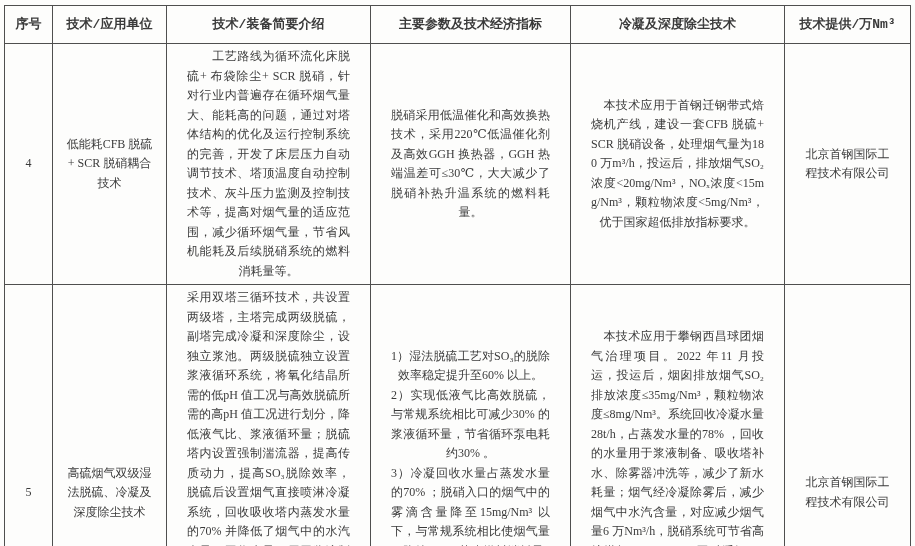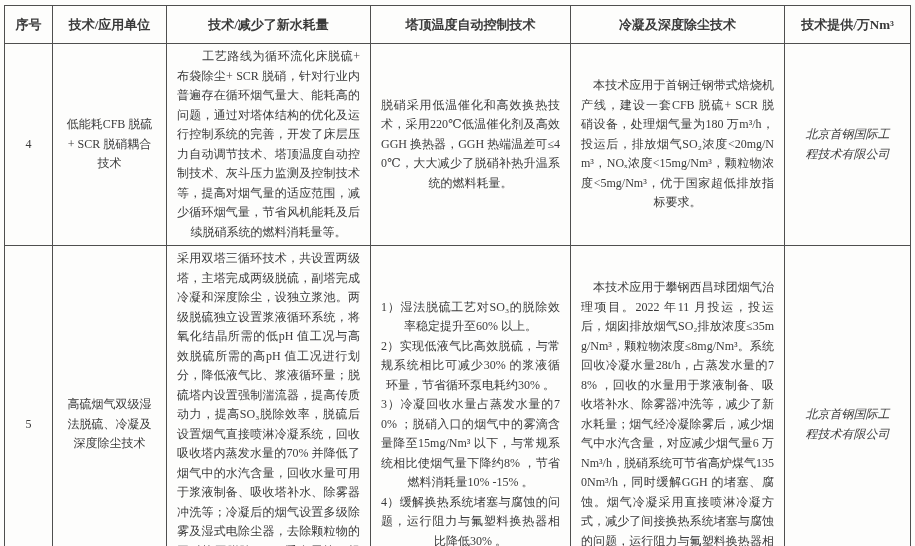--- a/index.html
+++ b/index.html
@@ -30,57 +30,58 @@
     box-sizing: border-box;
     word-break: break-all;
     overflow-wrap: anywhere;
   }
   th {
     font-weight: bold;
     font-size: 13px;
     height: 38px;
     text-align: center;
     padding: 2px 4px;
+    font-family: Liberation Mono, monospace;
   }
-  td { padding: 3px 10px; }
+  td { padding: 3px 20px; }
   .c-index   { text-align: center; }
   .c-name    { text-align: center; padding: 3px 12px; }
   .c-para    { text-align: justify; text-align-last: center; text-justify: inter-ideograph; }
   .c-prelist { white-space: pre-line; }
-  .c-provider{ text-align: center; padding: 3px 20px; font-style: italic; }
+  .c-provider{ text-align: center; padding: 3px 20px; }
 </style>
 </head>
 <body>
 
 <div class="page">
   <table class="tech-table">
     <colgroup>
       <col style="width:48px">
       <col style="width:114px">
       <col style="width:204px">
       <col style="width:200px">
       <col style="width:214px">
       <col style="width:126px">
     </colgroup>
     <thead>
       <tr>
         <th>序号</th>
         <th>技术/应用单位</th>
-        <th>技术/减少了新水耗量</th>
-        <th>塔顶温度自动控制技术</th>
+        <th>技术/装备简要介绍</th>
+        <th>主要参数及技术经济指标</th>
         <th>冷凝及深度除尘技术</th>
         <th>技术提供/万Nm³</th>
       </tr>
     </thead>
     <tbody>
       <tr>
         <td class="c-index">4</td>
         <td class="c-name">低能耗CFB 脱硫+ SCR 脱硝耦合技术</td>
         <td class="c-para">　　工艺路线为循环流化床脱硫+ 布袋除尘+ SCR 脱硝，针对行业内普遍存在循环烟气量大、能耗高的问题，通过对塔体结构的优化及运行控制系统的完善，开发了床层压力自动调节技术、塔顶温度自动控制技术、灰斗压力监测及控制技术等，提高对烟气量的适应范围，减少循环烟气量，节省风机能耗及后续脱硝系统的燃料消耗量等。</td>
-        <td class="c-para">脱硝采用低温催化和高效换热技术，采用220℃低温催化剂及高效GGH 换热器，GGH 热端温差可≤40℃，大大减少了脱硝补热升温系统的燃料耗量。</td>
+        <td class="c-para">脱硝采用低温催化和高效换热技术，采用220℃低温催化剂及高效GGH 换热器，GGH 热端温差可≤30℃，大大减少了脱硝补热升温系统的燃料耗量。</td>
         <td class="c-para">　本技术应用于首钢迁钢带式焙烧机产线，建设一套CFB 脱硫+ SCR 脱硝设备，处理烟气量为180 万m³/h，投运后，排放烟气SO₂浓度&lt;20mg/Nm³，NOₓ浓度&lt;15mg/Nm³，颗粒物浓度&lt;5mg/Nm³，优于国家超低排放指标要求。</td>
         <td class="c-provider">北京首钢国际工程技术有限公司</td>
       </tr>
       <tr>
         <td class="c-index">5</td>
         <td class="c-name">高硫烟气双级湿法脱硫、冷凝及深度除尘技术</td>
         <td class="c-para">采用双塔三循环技术，共设置两级塔，主塔完成两级脱硫，副塔完成冷凝和深度除尘，设独立浆池。两级脱硫独立设置浆液循环系统，将氧化结晶所需的低pH 值工况与高效脱硫所需的高pH 值工况进行划分，降低液气比、浆液循环量；脱硫塔内设置强制湍流器，提高传质动力，提高SO₃脱除效率，脱硫后设置烟气直接喷淋冷凝系统，回收吸收塔内蒸发水量的70% 并降低了烟气中的水汽含量，回收水量可用于浆液制备、吸收塔补水、除雾器冲洗等；冷凝后的烟气设置多级除雾及湿式电除尘器，去除颗粒物的同时协同脱除SO₃、重金属等，规避下游设备及烟道的堵塞和腐蚀，提高后续脱硝系统的运行稳定性。</td>
         <td class="c-para c-prelist">1）湿法脱硫工艺对SO₃的脱除效率稳定提升至60% 以上。
 2）实现低液气比高效脱硫，与常规系统相比可减少30% 的浆液循环量，节省循环泵电耗约30% 。
 3）冷凝回收水量占蒸发水量的70% ；脱硝入口的烟气中的雾滴含量降至15mg/Nm³ 以下，与常规系统相比使烟气量下降约8% ，节省燃料消耗量10% -15% 。

